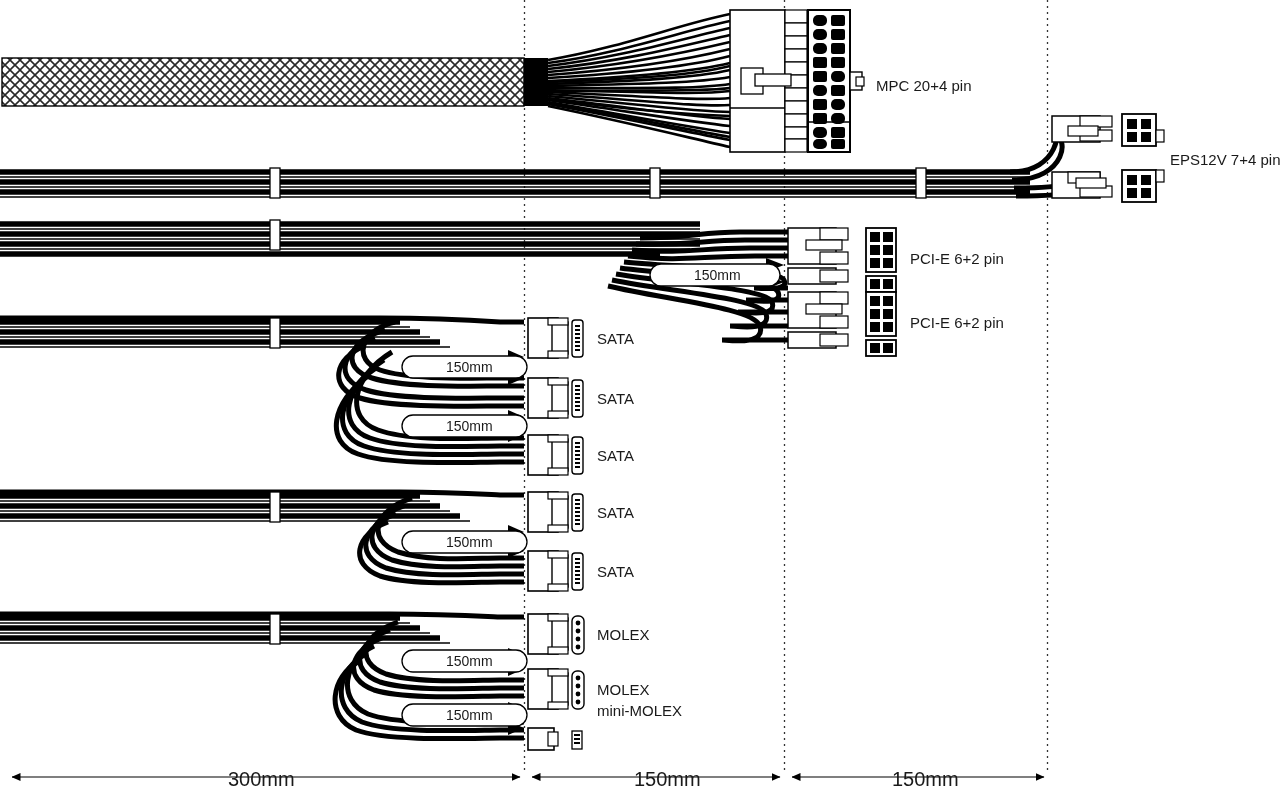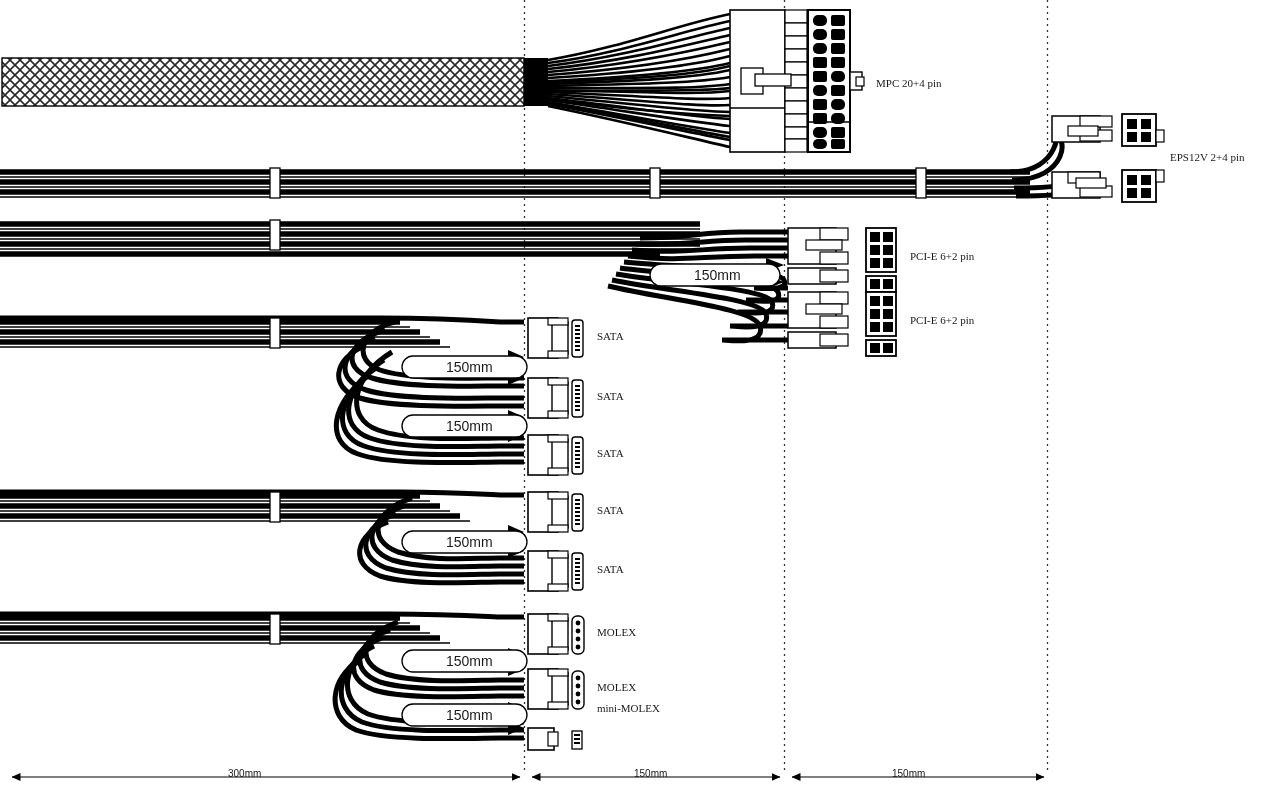--- a/index.html
+++ b/index.html
@@ -1,21 +1,21 @@
 <!DOCTYPE html>
 <html><head>
 <meta charset="utf-8">
 <style>
   html,body{margin:0;padding:0;background:#ffffff;}
   body{width:1280px;height:795px;position:relative;overflow:hidden;
        font-family:"Liberation Sans",sans-serif;color:#000;}
   #stage{position:absolute;left:0;top:0;width:1280px;height:795px;}
   svg{position:absolute;left:0;top:0;}
-  .lbl{position:absolute;font-size:11px;color:#1a1a1a;white-space:nowrap;line-height:1;font-family:Liberation Serif, serif;}
-  .dimlbl{position:absolute;font-size:10px;color:#1a1a1a;white-space:nowrap;
+  .lbl{position:absolute;font-size:15px;color:#1a1a1a;white-space:nowrap;line-height:1;}
+  .dimlbl{position:absolute;font-size:20px;color:#1a1a1a;white-space:nowrap;
           text-align:left;line-height:1;}
   .calloutlbl{position:absolute;font-size:14px;color:#1a1a1a;white-space:nowrap;line-height:1;}
 </style>
 </head>
 <body>
 
 <div id="stage">
 
 <svg width="1280" height="795" viewBox="0 0 1280 795">
   <defs>
@@ -466,21 +466,21 @@
   </g>
 
   <g stroke="#555" stroke-width="1.4" fill="none">
     <line x1="12" y1="777" x2="520" y2="777" marker-start="url(#ahb)" marker-end="url(#ah)"></line>
     <line x1="532" y1="777" x2="780" y2="777" marker-start="url(#ahb)" marker-end="url(#ah)"></line>
     <line x1="792" y1="777" x2="1044" y2="777" marker-start="url(#ahb)" marker-end="url(#ah)"></line>
   </g>
 </svg>
 
 <div class="lbl" style="left:876px;top:78px;">MPC 20+4 pin</div>
-<div class="lbl" style="left:1170px;top:152px;">EPS12V 2+4 pin</div>
+<div class="lbl" style="left:1170px;top:152px;">EPS12V 7+4 pin</div>
 <div class="lbl" style="left:910px;top:251px;">PCI-E 6+2 pin</div>
 <div class="lbl" style="left:910px;top:315px;">PCI-E 6+2 pin</div>
 <div class="lbl" style="left:597px;top:331px;">SATA</div>
 <div class="lbl" style="left:597px;top:391px;">SATA</div>
 <div class="lbl" style="left:597px;top:448px;">SATA</div>
 <div class="lbl" style="left:597px;top:505px;">SATA</div>
 <div class="lbl" style="left:597px;top:564px;">SATA</div>
 <div class="lbl" style="left:597px;top:627px;">MOLEX</div>
 <div class="lbl" style="left:597px;top:682px;">MOLEX</div>
 <div class="lbl" style="left:597px;top:703px;">mini-MOLEX</div>

